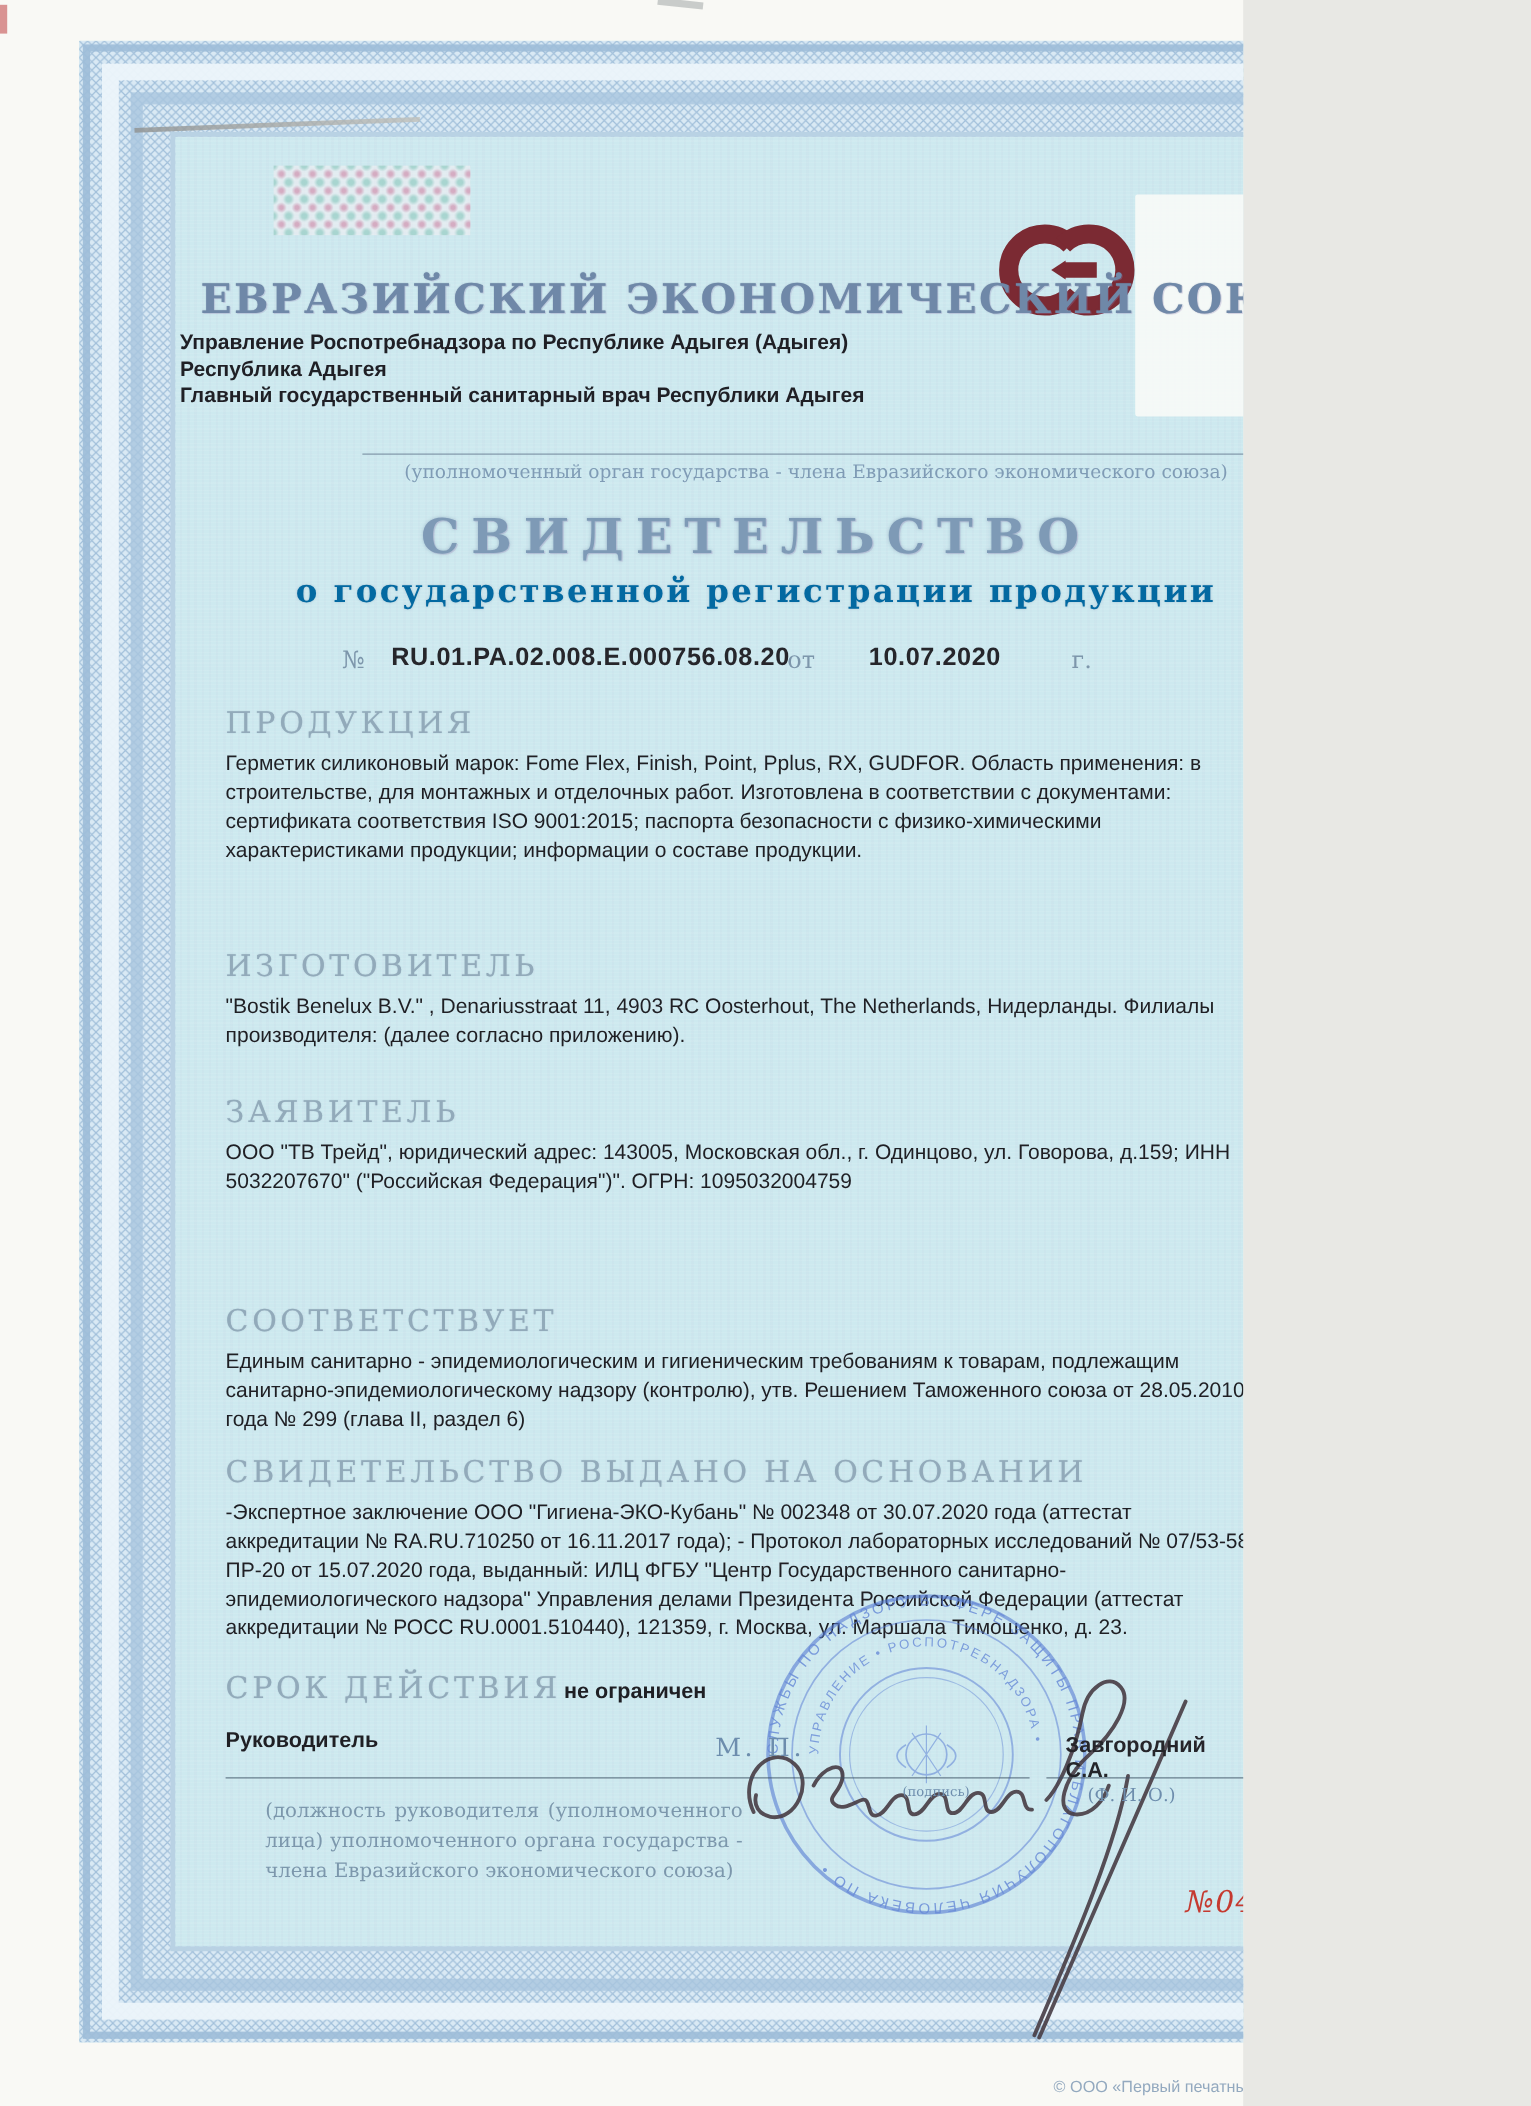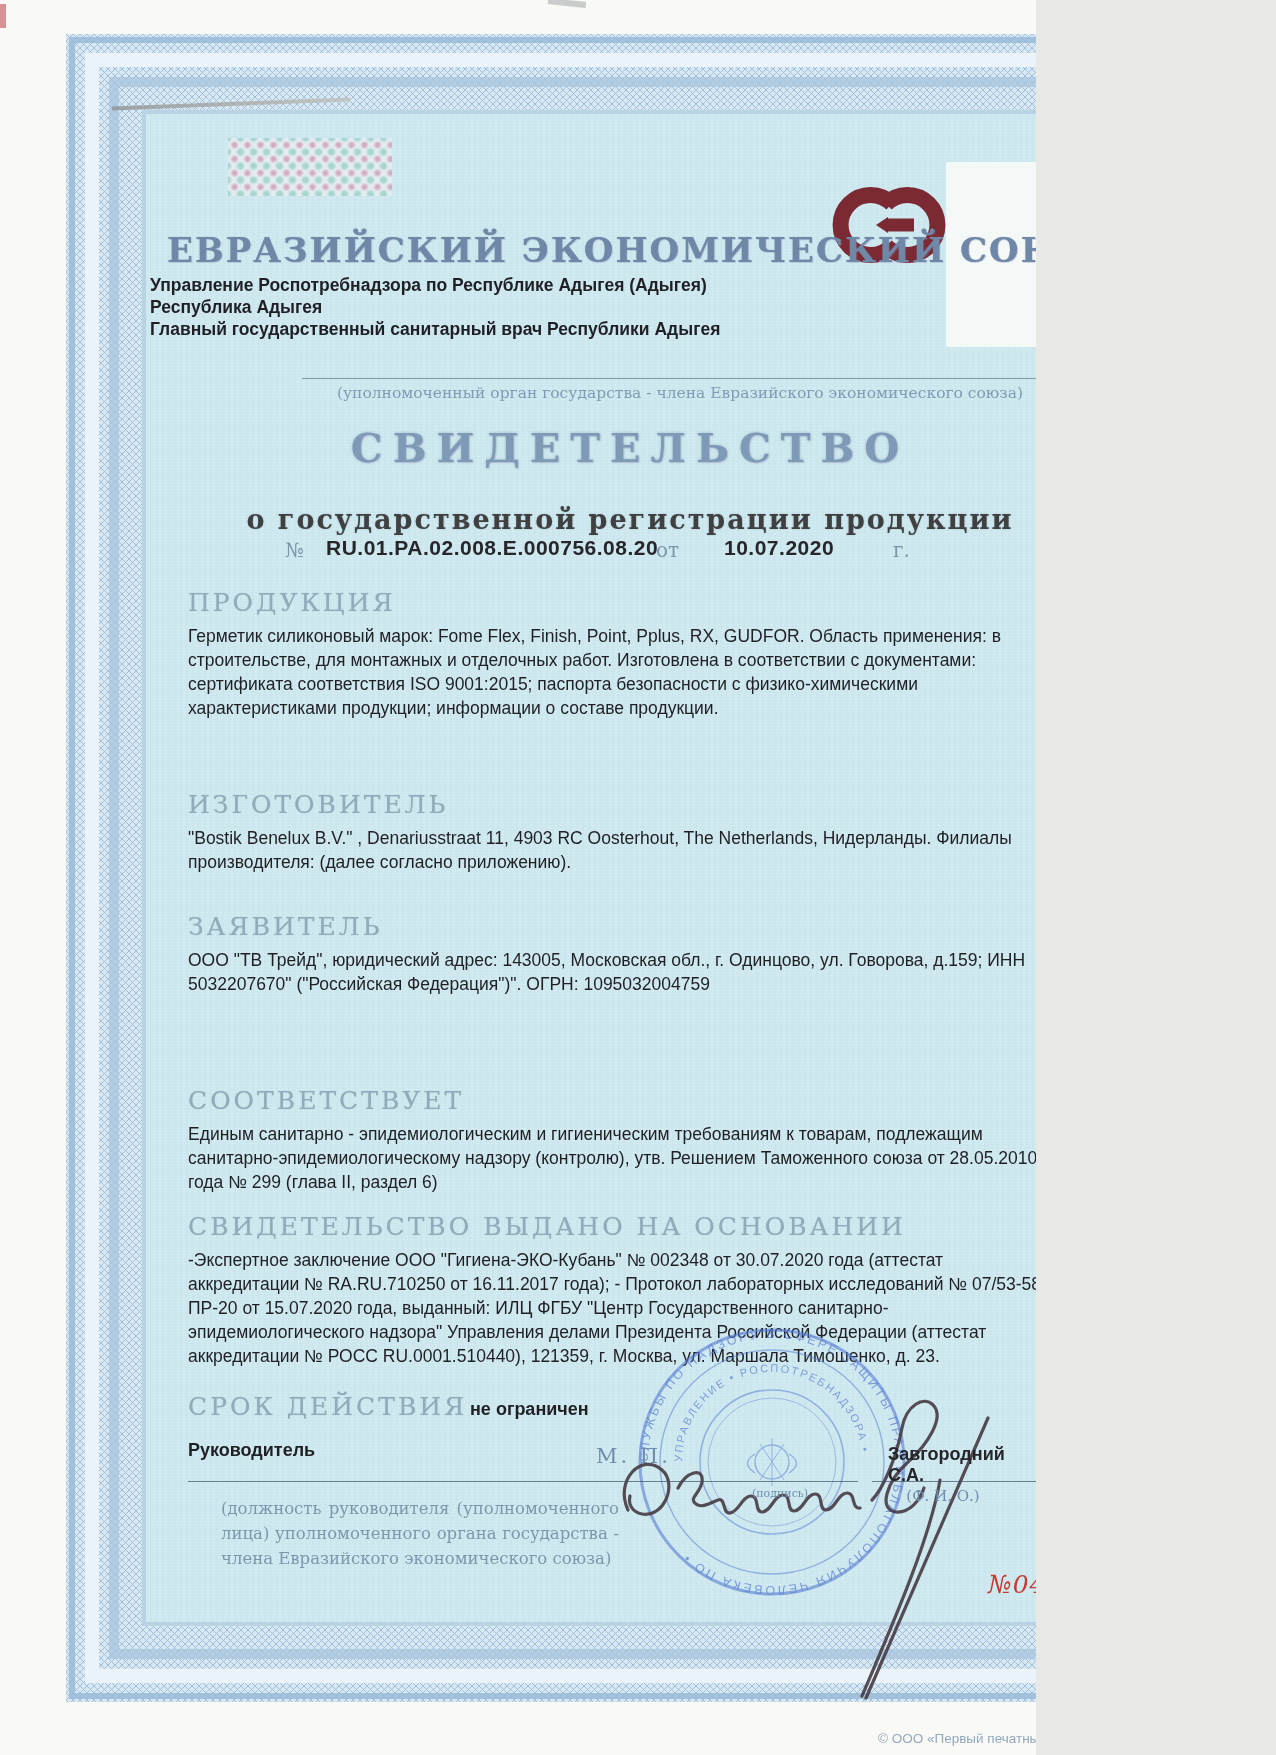--- a/index.html
+++ b/index.html
@@ -31,22 +31,22 @@
     text-shadow:0 0 1px rgba(90,110,140,.55),1px 1px 0 rgba(160,140,190,.25);}
   .org-lines{position:absolute;left:150px;top:274px;width:960px;
     font-size:17.5px;line-height:22px;color:#1f1f25;font-weight:600;}
   .divider{position:absolute;left:302px;top:378px;width:758px;border-top:1.5px solid rgba(80,100,125,.6);}
   .auth-note{position:absolute;left:300px;top:384px;width:760px;text-align:center;
     font-family:"DejaVu Serif",serif;font-size:15.5px;color:#7f9bb5;}
   .doc-title{position:absolute;left:150px;top:424px;width:960px;text-align:center;
     font-family:"DejaVu Serif",serif;font-weight:bold;font-size:40px;letter-spacing:10px;color:#7e9ab6;
     text-shadow:0 0 3px rgba(110,135,165,.5),1px 1px 0 rgba(175,150,200,.3);}
   .doc-sub{position:absolute;left:150px;top:478px;width:960px;text-align:center;
-    font-family:"DejaVu Serif",serif;font-weight:bold;font-size:27px;letter-spacing:2px;color:#404040;
-    text-shadow:0 0 2px rgba(110,135,165,.4);margin-top:26px;}
+    font-family:"DejaVu Serif",serif;font-weight:bold;font-size:27px;letter-spacing:2px;color:#0369a1;
+    text-shadow:0 0 2px rgba(110,135,165,.4);}
   .reg-row{position:absolute;left:0;top:536px;width:1276px;height:30px;}
   .reg-label{position:absolute;font-family:"DejaVu Serif",serif;font-size:20px;color:#7d96ab;}
   .reg-val{position:absolute;font-weight:bold;font-size:21px;color:#26262b;letter-spacing:.5px;}
   .sec-h{font-family:"DejaVu Serif",serif;font-size:25px;letter-spacing:3px;color:#92aaba;
     text-shadow:0 0 1px rgba(130,155,175,.45);}
   .sec-b{position:absolute;top:36px;left:0;width:868px;font-size:17.5px;line-height:24px;color:#1f1f24;}
   .section{position:absolute;left:188px;width:880px;}
   .validity-h{position:absolute;left:188px;top:1392px;}
   .validity-v{position:absolute;left:470px;top:1399px;font-size:18px;font-weight:600;color:#1f1f24;}
   .role-label{position:absolute;left:188px;top:1440px;font-size:18px;font-weight:bold;color:#1f1f24;}

